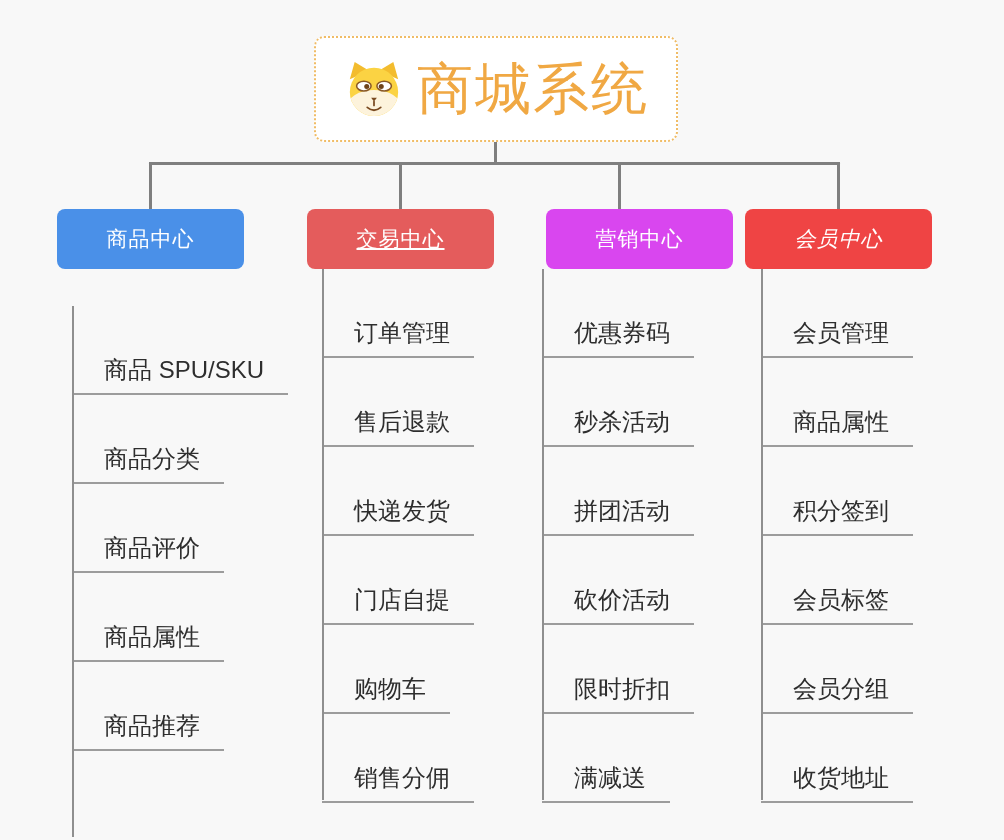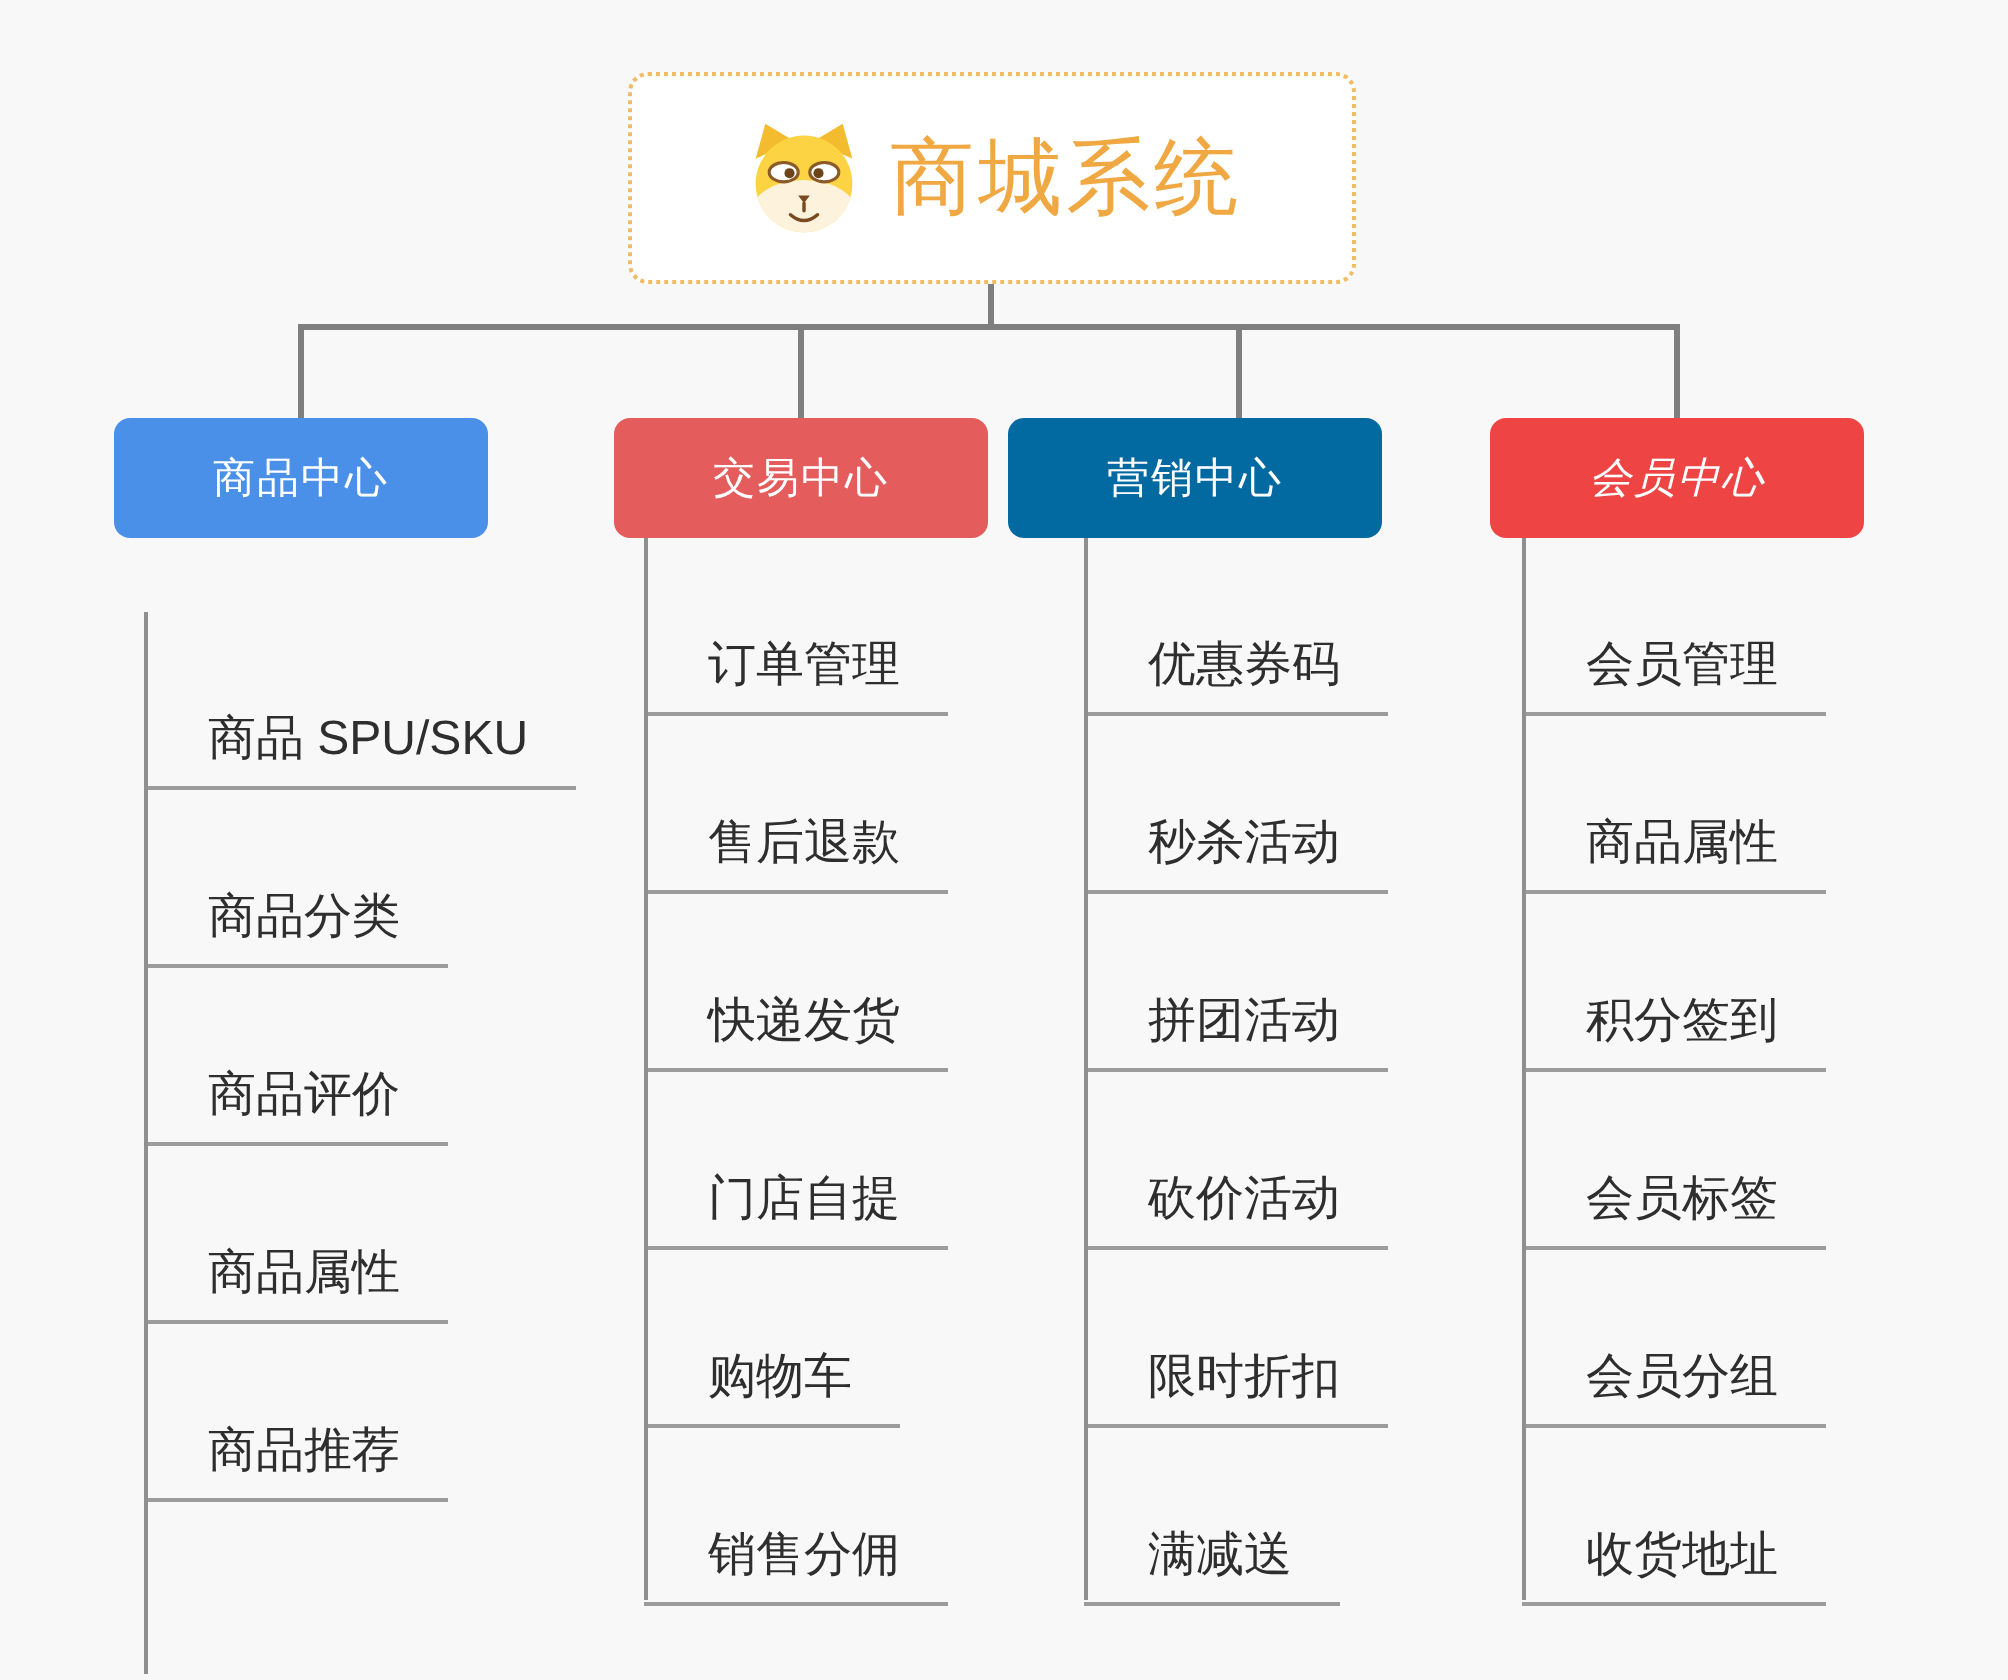--- a/index.html
+++ b/index.html
@@ -10,43 +10,43 @@
   }
 
   
   .root-node {
     position:absolute; left:314px; top:36px; width:364px; height:106px;
     background:#ffffff; border:2px dotted #f0bc66; border-radius:10px;
     display:flex; align-items:center; justify-content:center; gap:12px;
     cursor:pointer;
   }
   .root-title {
-    color:#f0a843; font-size:42px; font-weight:500; letter-spacing:2px;
+    color:#f0a843; font-size:56px; font-weight:500; letter-spacing:2px;
     line-height:1;
   }
   .root-icon { width:62px; height:58px; display:block; }
 
   
   .line { position:absolute; background:#7f7f7f; }
   .stem  { left:494px; top:142px; width:3px; height:23px; }
   .hbar  { left:149px; top:162px; width:691px; height:3px; border-radius:2px; }
   .drop  { top:162px; width:3px; height:48px; }
   .drop-0 { left:149px; } .drop-1 { left:399px; }
   .drop-2 { left:618px; } .drop-3 { left:837px; }
 
   
   .branch-header {
     position:absolute; top:209px; width:187px; height:60px;
     border-radius:8px; color:#ffffff; font-size:21px; font-weight:500;
     display:flex; align-items:center; justify-content:center;
     letter-spacing:1px; cursor:pointer;
   }
   .bh-0 { left:57px;  background:#4a90e8; }
-  .bh-1 { left:307px; background:#e45c5c; }
-  .bh-2 { left:504px; background:#0369a1; }
+  .bh-1 { left:307px; background:#e45c5c;text-decoration:underline; }
+  .bh-2 { left:546px; background:#d946ef; }
   .bh-3 { left:745px; background:#ef4444;font-style:italic; }
 
   
   .column { position:absolute; top:269px; }
   .col-0 { left:72px;margin-top:37px; } .col-1 { left:322px; }
   .col-2 { left:542px; } .col-3 { left:761px; }
   .vline {
     position:absolute; left:0; top:0; width:2px; height:531px;
     background:#8f8f8f;
   }

